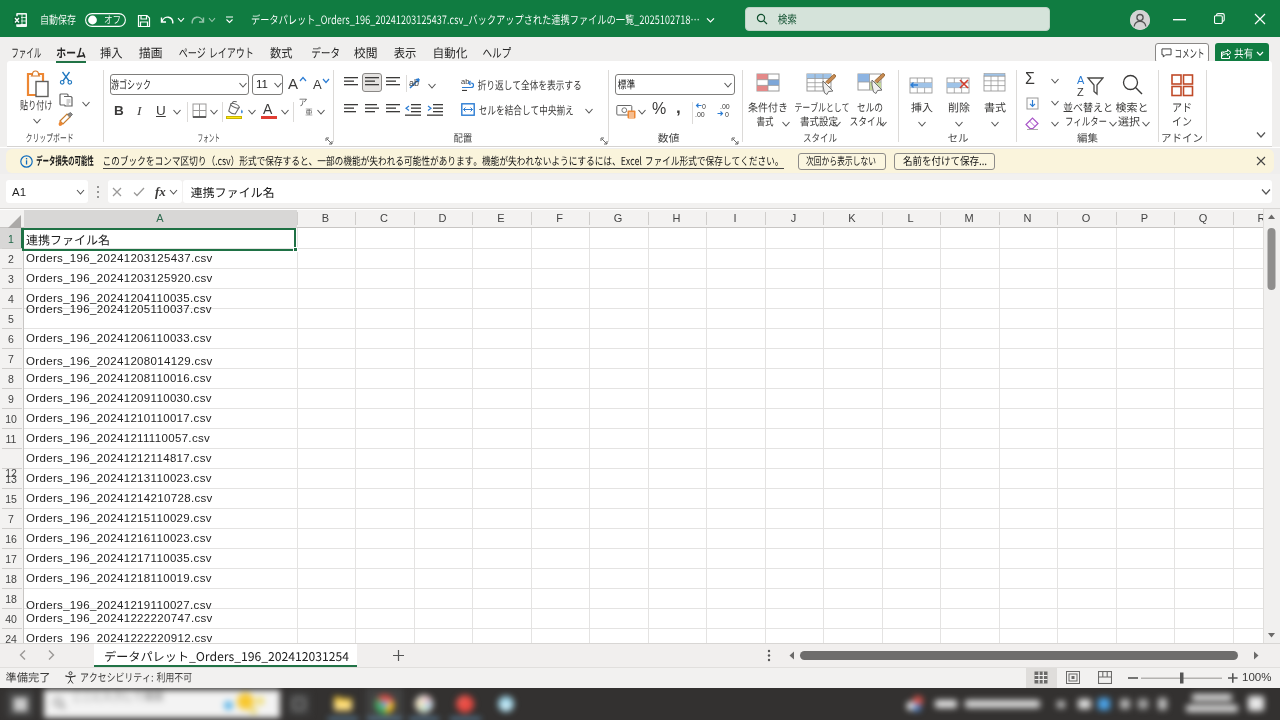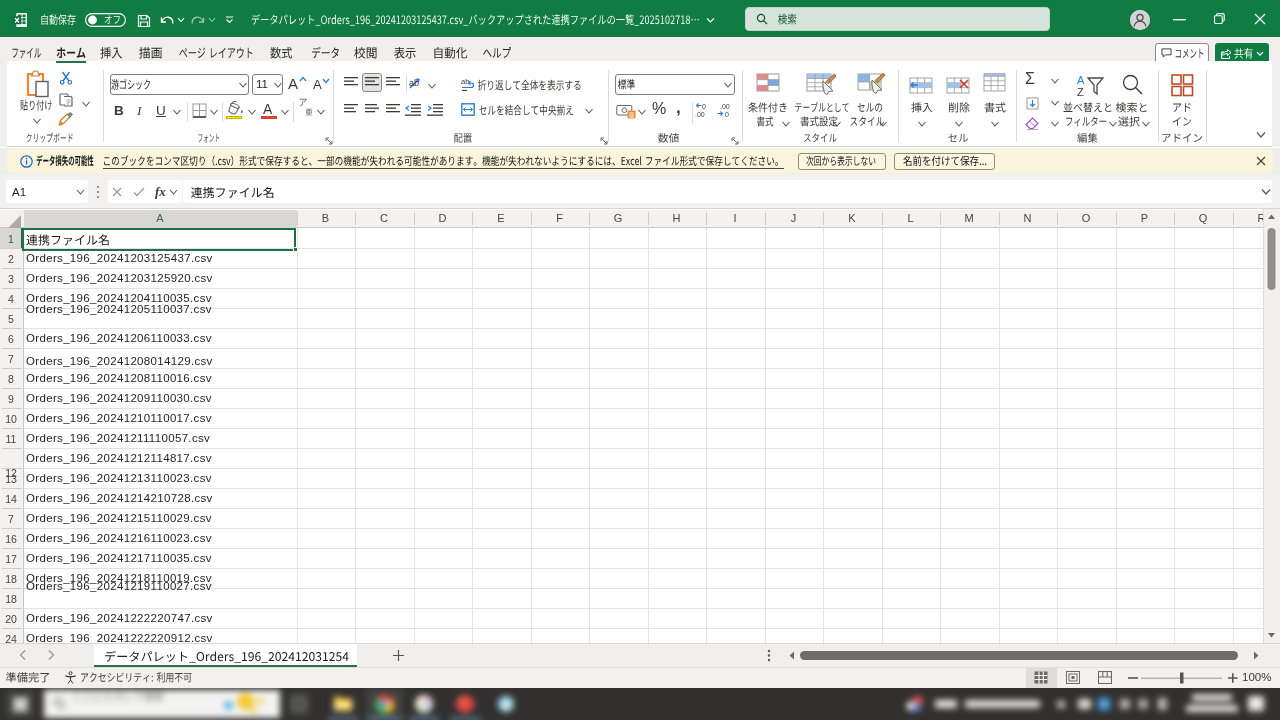--- a/index.html
+++ b/index.html
@@ -505,27 +505,27 @@
       <div class="rowlab" style="top:83.5px;color:#444">4</div>
       <div class="rowlab" style="top:103.5px;color:#444">5</div>
       <div class="rowlab" style="top:123.5px;color:#444">6</div>
       <div class="rowlab" style="top:143.5px;color:#444">7</div>
       <div class="rowlab" style="top:163.5px;color:#444">8</div>
       <div class="rowlab" style="top:183.5px;color:#444">9</div>
       <div class="rowlab" style="top:203.5px;color:#444">10</div>
       <div class="rowlab" style="top:223.5px;color:#444">11</div>
       <div class="rowlab" style="top:258px;color:#444">12</div>
       <div class="rowlab" style="top:263.5px;color:#444">13</div>
-      <div class="rowlab" style="top:283.5px;color:#444">14</div>
+      <div class="rowlab" style="top:283.5px;color:#444">15</div>
       <div class="rowlab" style="top:303.5px;color:#444">7</div>
       <div class="rowlab" style="top:323.5px;color:#444">16</div>
       <div class="rowlab" style="top:343.5px;color:#444">17</div>
       <div class="rowlab" style="top:363.5px;color:#444">18</div>
       <div class="rowlab" style="top:383.5px;color:#444">18</div>
-      <div class="rowlab" style="top:403.5px;color:#444">20</div>
+      <div class="rowlab" style="top:403.5px;color:#444">40</div>
       <div class="rowlab" style="top:423.5px;color:#444">24</div>
       <div class="gridline-h" style="top:39px"></div>
       <div style="position:absolute;left:2px;top:39px;width:20px;height:1px;background:#D0CECC"></div>
       <div class="gridline-h" style="top:59px"></div>
       <div style="position:absolute;left:2px;top:59px;width:20px;height:1px;background:#D0CECC"></div>
       <div class="gridline-h" style="top:79px"></div>
       <div style="position:absolute;left:2px;top:79px;width:20px;height:1px;background:#D0CECC"></div>
       <div class="gridline-h" style="top:99px"></div>
       <div style="position:absolute;left:2px;top:99px;width:20px;height:1px;background:#D0CECC"></div>
       <div class="gridline-h" style="top:119px"></div>
@@ -587,21 +587,21 @@
       <div class="celltext" style="top:182.5px">Orders_196_20241209110030.csv</div>
       <div class="celltext" style="top:202.5px">Orders_196_20241210110017.csv</div>
       <div class="celltext" style="top:222.5px">Orders_196_20241211110057.csv</div>
       <div class="celltext" style="top:242.5px">Orders_196_20241212114817.csv</div>
       <div class="celltext" style="top:262.5px">Orders_196_20241213110023.csv</div>
       <div class="celltext" style="top:282.5px">Orders_196_20241214210728.csv</div>
       <div class="celltext" style="top:302.5px">Orders_196_20241215110029.csv</div>
       <div class="celltext" style="top:322.5px">Orders_196_20241216110023.csv</div>
       <div class="celltext" style="top:342.5px">Orders_196_20241217110035.csv</div>
       <div class="celltext" style="top:362.5px">Orders_196_20241218110019.csv</div>
-      <div class="celltext" style="top:371px">Orders_196_20241219110027.csv</div>
+      <div class="celltext" style="top:390px">Orders_196_20241219110027.csv</div>
       <div class="celltext" style="top:402.5px">Orders_196_20241222220747.csv</div>
       <div class="celltext" style="top:422.5px">Orders_196_20241222220912.csv</div>
       <div id="selbox"></div>
       <div id="fillhandle"></div>
       <div id="vscroll"></div>
       <svg class="abs" style="left:1263px;top:0" width="17" height="434">
         <path d="M5 10 L8.5 5.5 L12 10 Z" fill="#6b6a69"></path>
         <rect x="4.5" y="19" width="8" height="62" rx="4" fill="#8F8E8D"></rect>
         <path d="M5 424 L8.5 428.5 L12 424 Z" fill="#6b6a69"></path>
       </svg>

